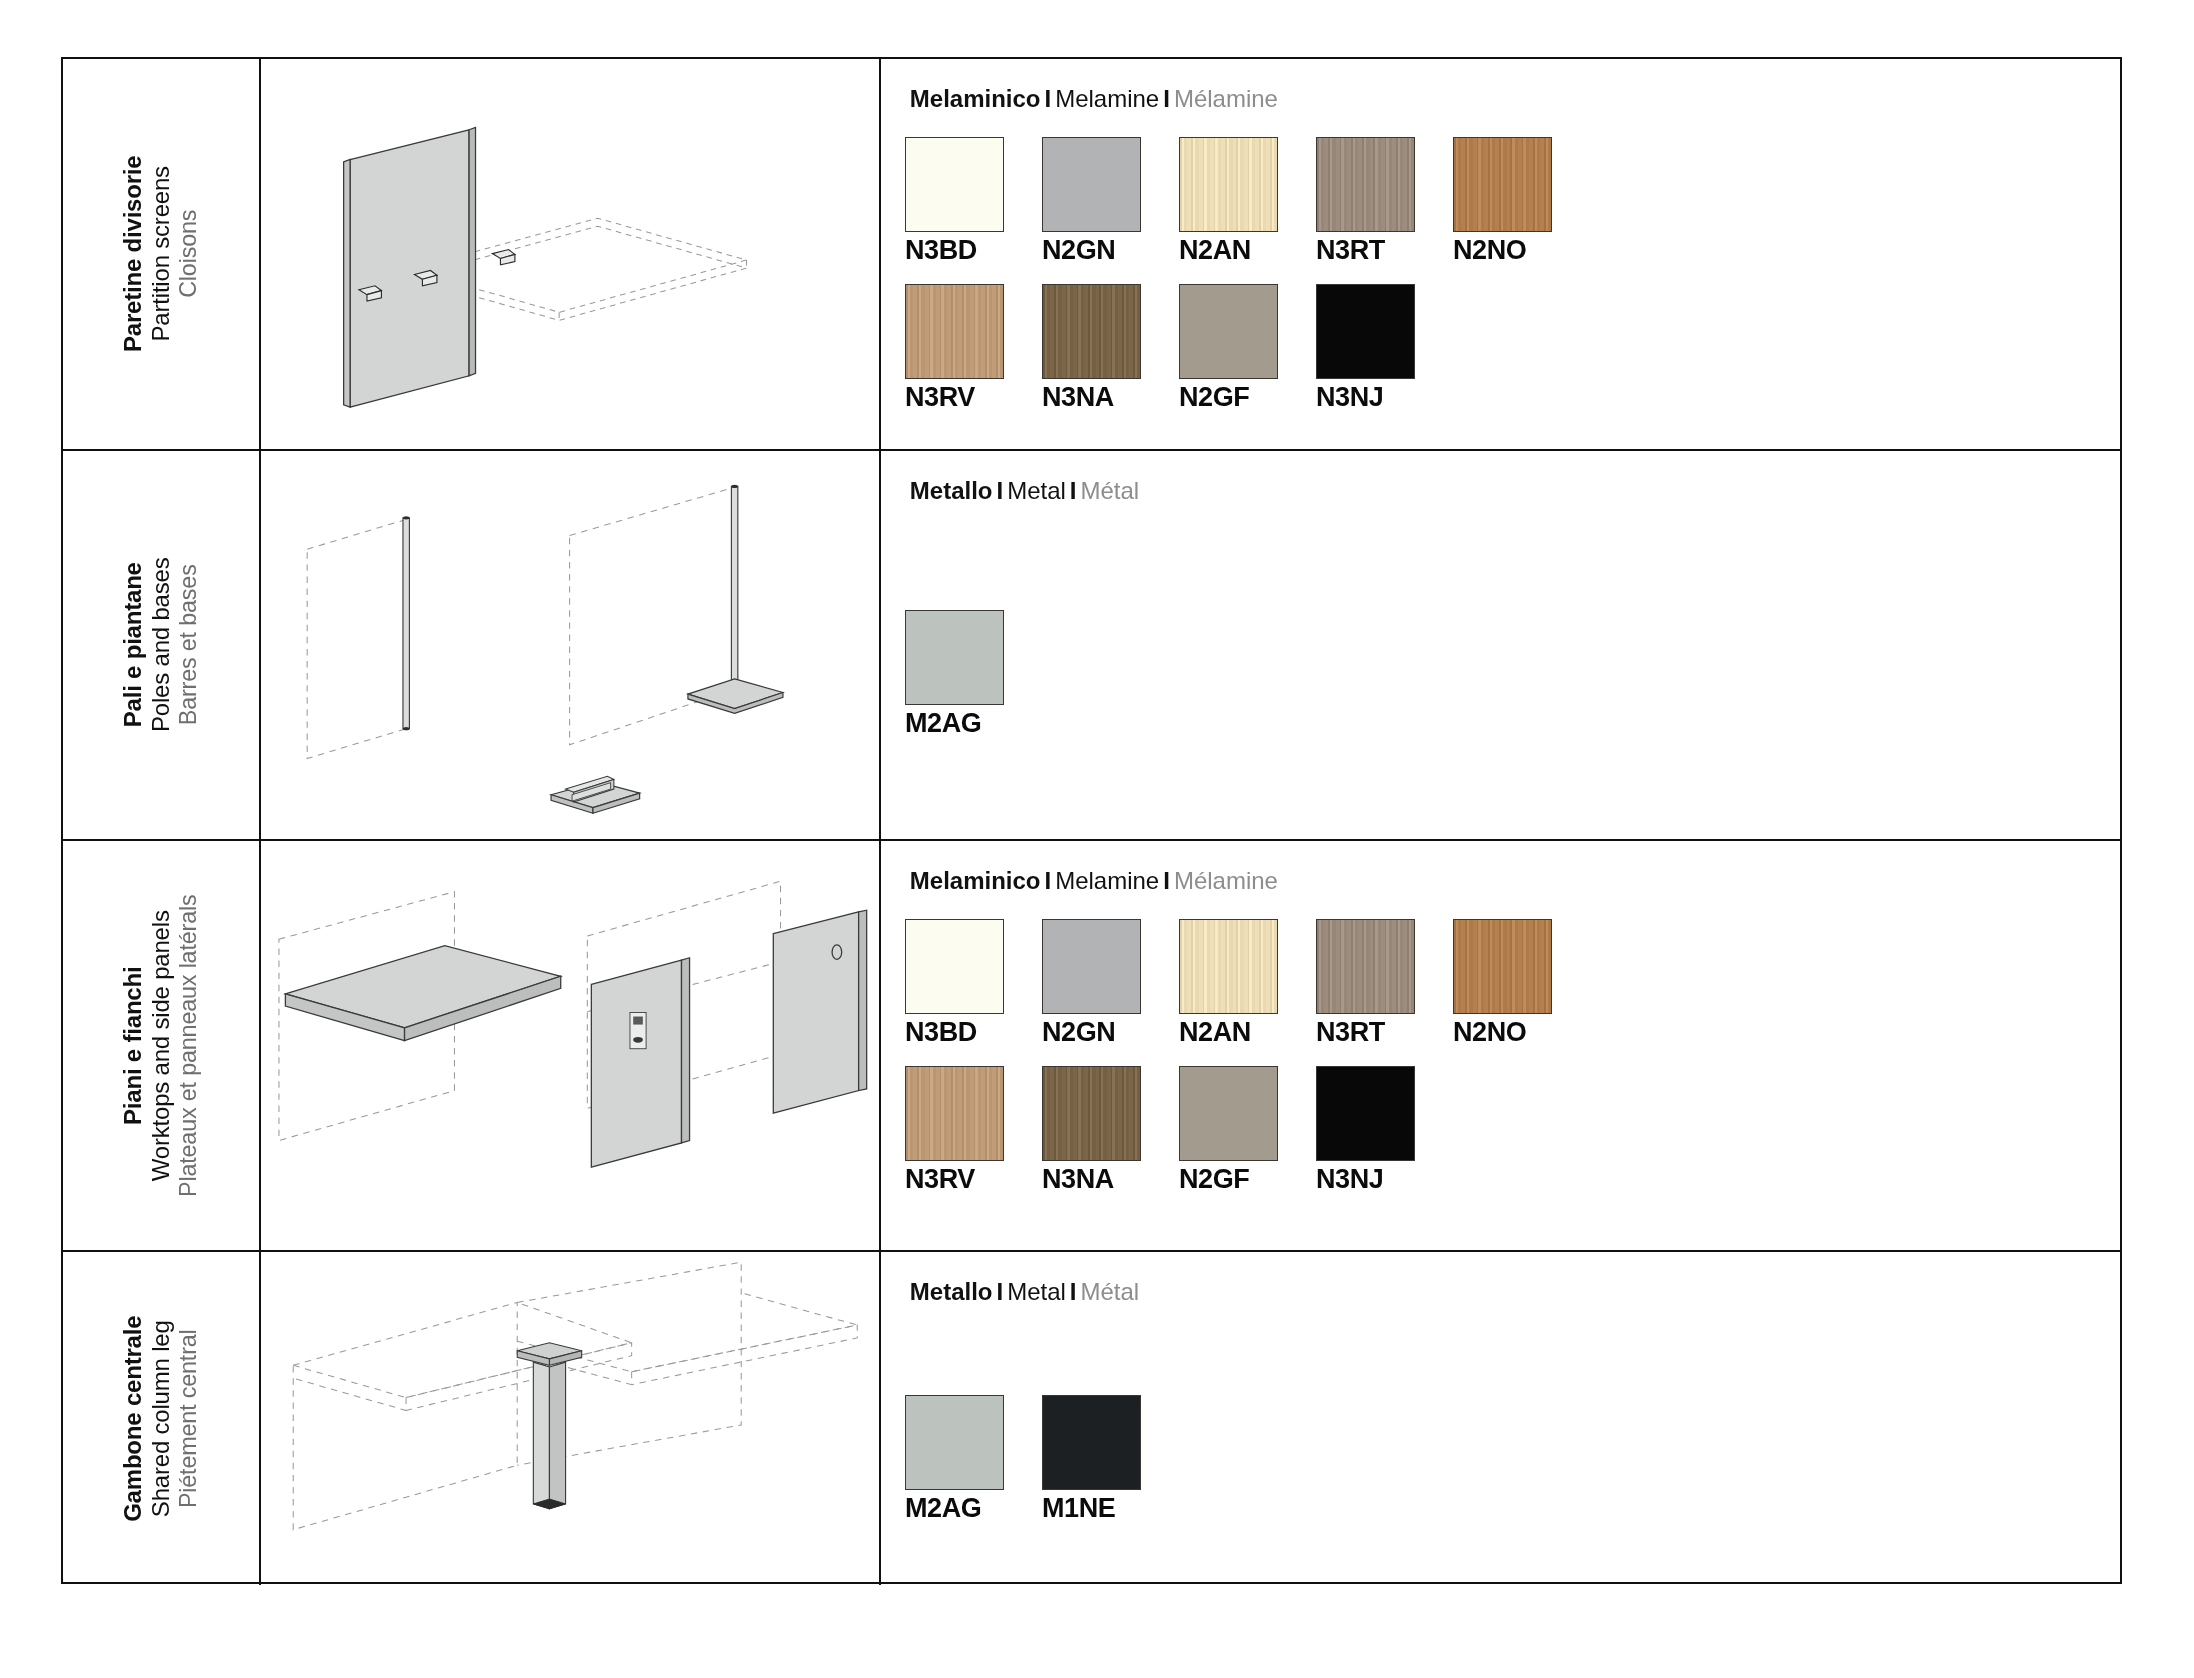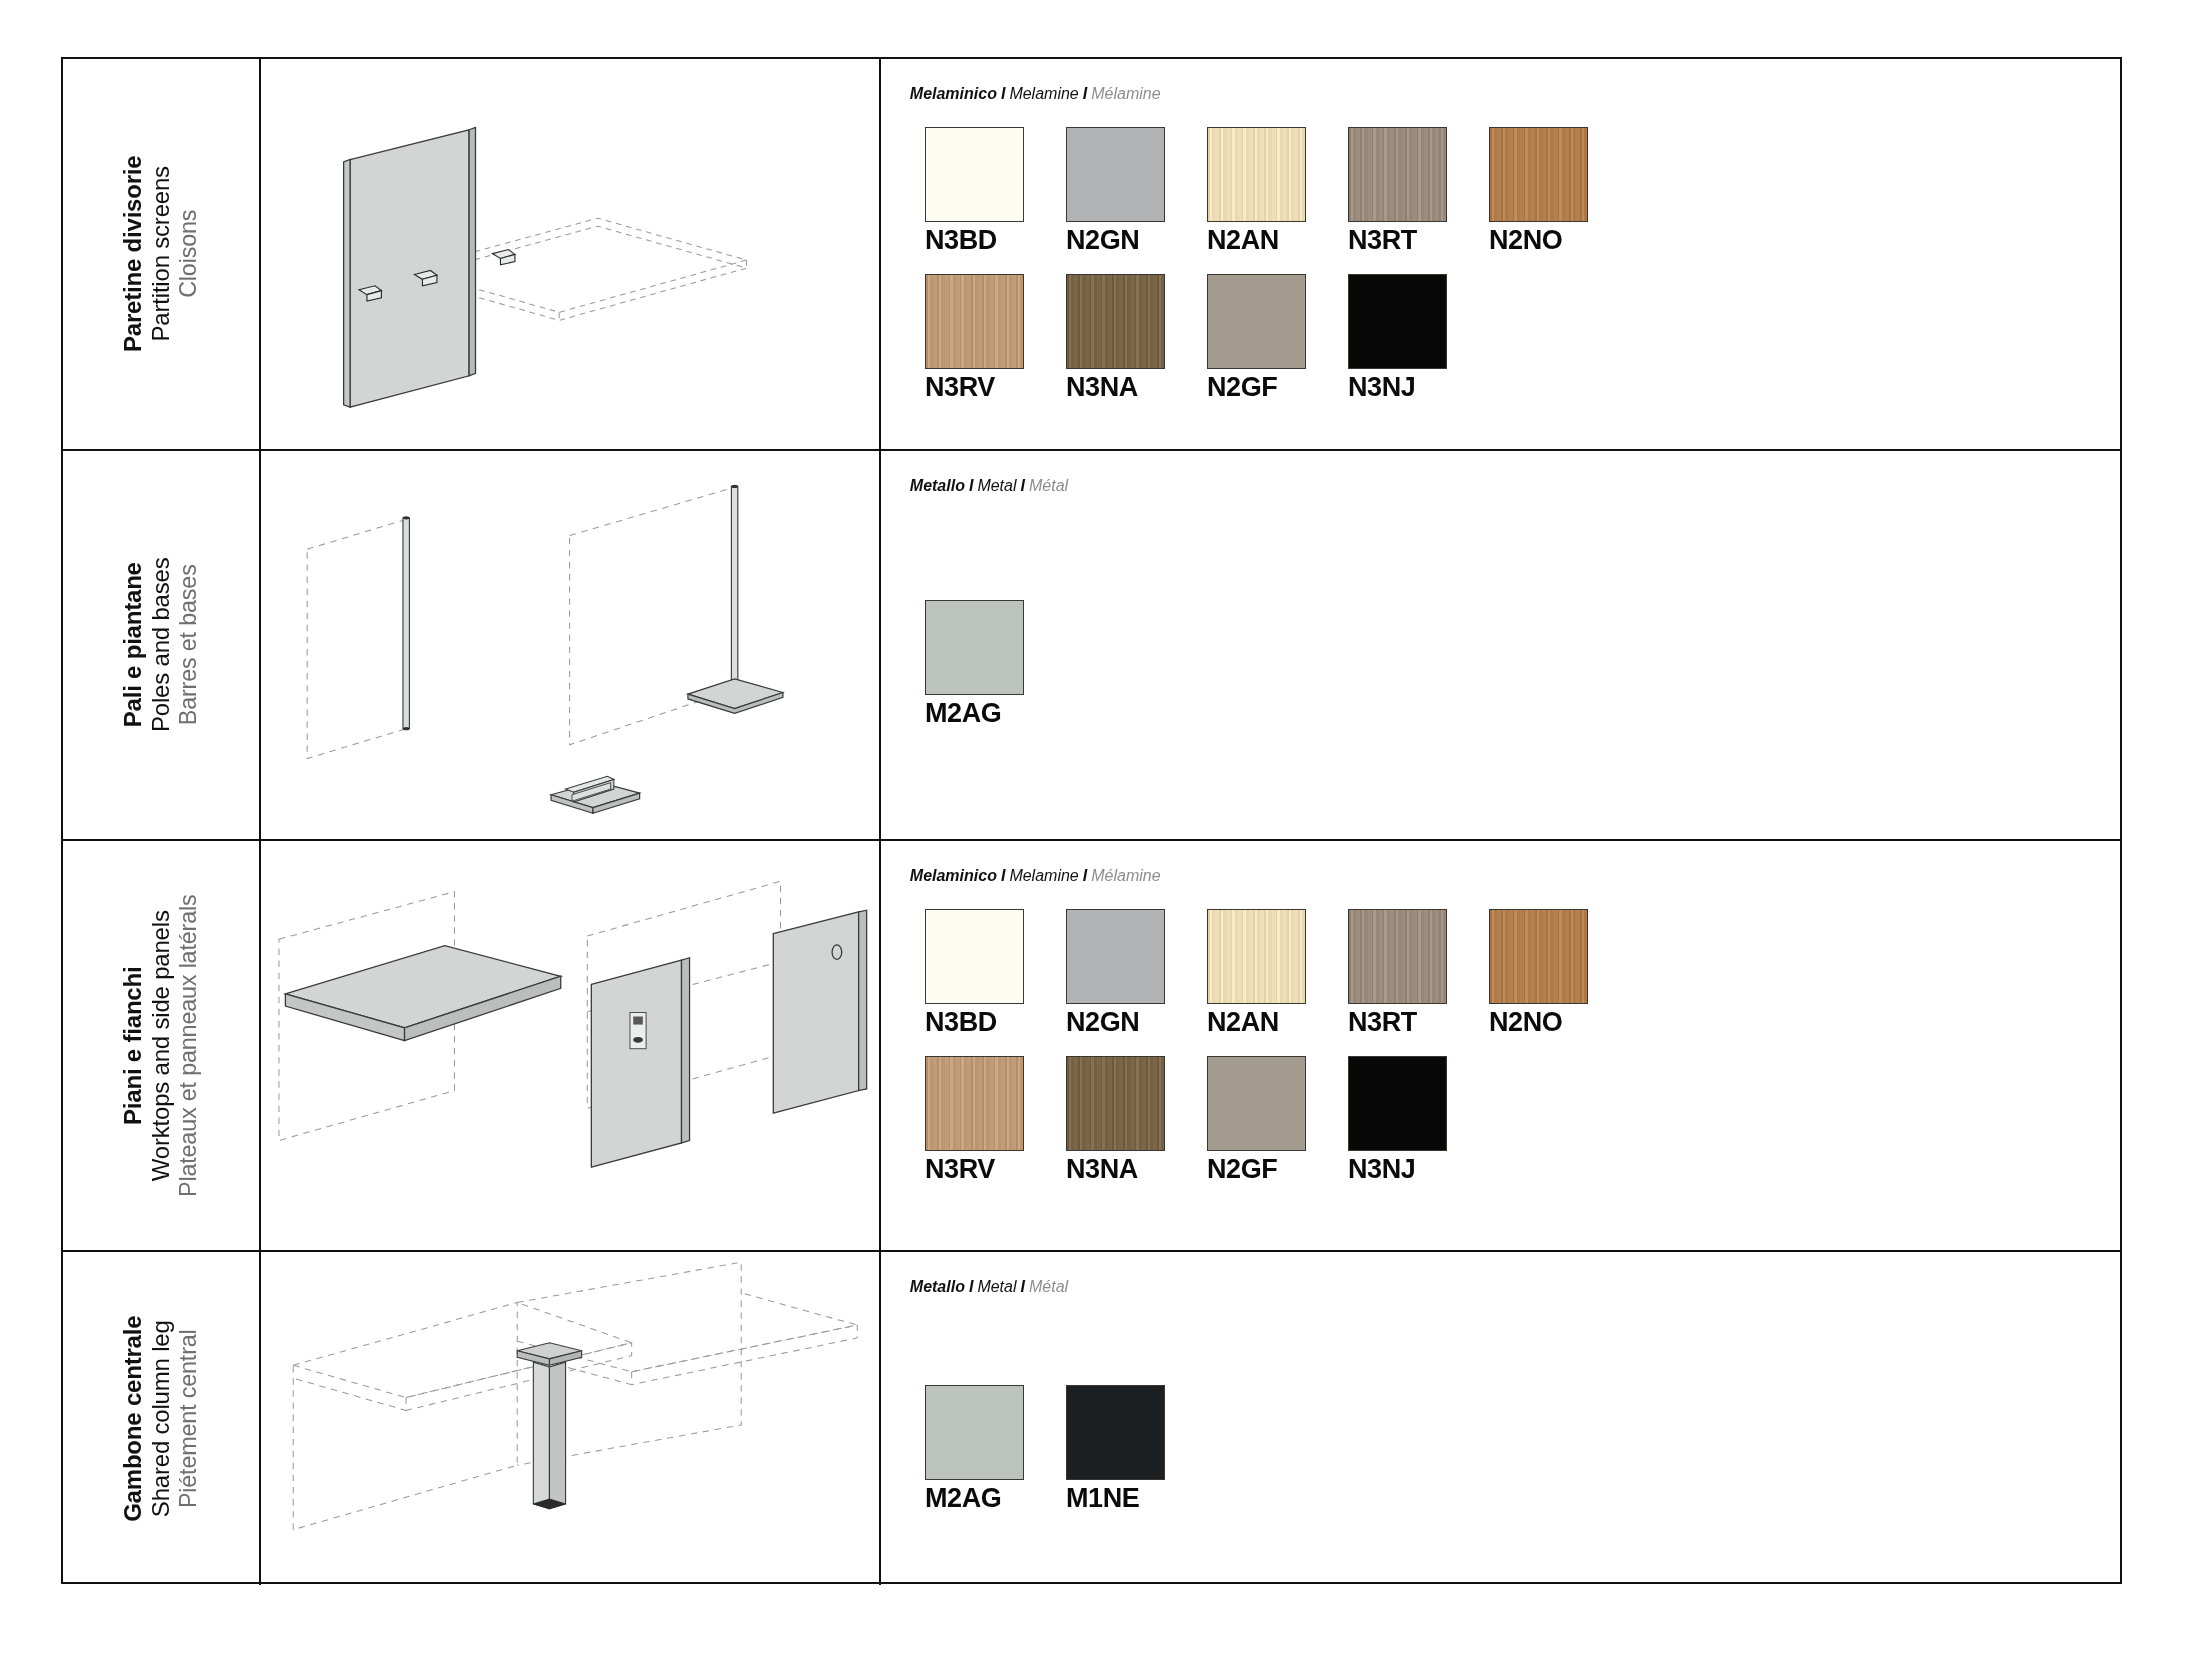--- a/index.html
+++ b/index.html
@@ -34,29 +34,29 @@
     white-space:nowrap;
     line-height:1.17;
     text-align:center;
   }
   .vlabel .l-it{font-size:24px;font-weight:bold;color:#111;letter-spacing:-0.2px;}
   .vlabel .l-en{font-size:24px;font-weight:normal;color:#111;letter-spacing:-0.2px;}
   .vlabel .l-fr{font-size:23.4px;font-weight:normal;color:#6f6f6f;letter-spacing:-0.2px;}
   .vlabel div{display:block;}
 
   
-  .mat-head{font-size:16px;color:#111;margin:0 0 4.8px 4.8px;white-space:nowrap;font-style:italic;}
+  .mat-head{font-size:24px;color:#111;margin:0 0 4.8px 4.8px;white-space:nowrap;}
   .mat-head .m-it{font-weight:bold;}
   .mat-head .m-sep{font-weight:bold;padding:0 4px;}
   .mat-head .m-en{font-weight:normal;}
   .mat-head .m-fr{font-weight:normal;color:#8d8d8d;}
 
   .sw-grid{margin-top:24px;}
   .sw-line{display:flex;gap:0;}
-  .sw-item{width:121px;margin-right:0;margin-left:20px;}
+  .sw-item{width:137px;margin-right:0;}
   .sw-chip{
     width:99px;height:95px;border:1.2px solid #3a3631;box-sizing:border-box;
     position:relative;overflow:hidden;
   }
   .sw-code{font-size:27px;font-weight:bold;color:#0b0b0b;margin-top:3.2px;letter-spacing:-0.4px;}
   .sw-line + .sw-line{margin-top:18px;}
 
   
   .dwg{position:absolute;left:0;top:0;width:100%;height:100%;}
 </style>

